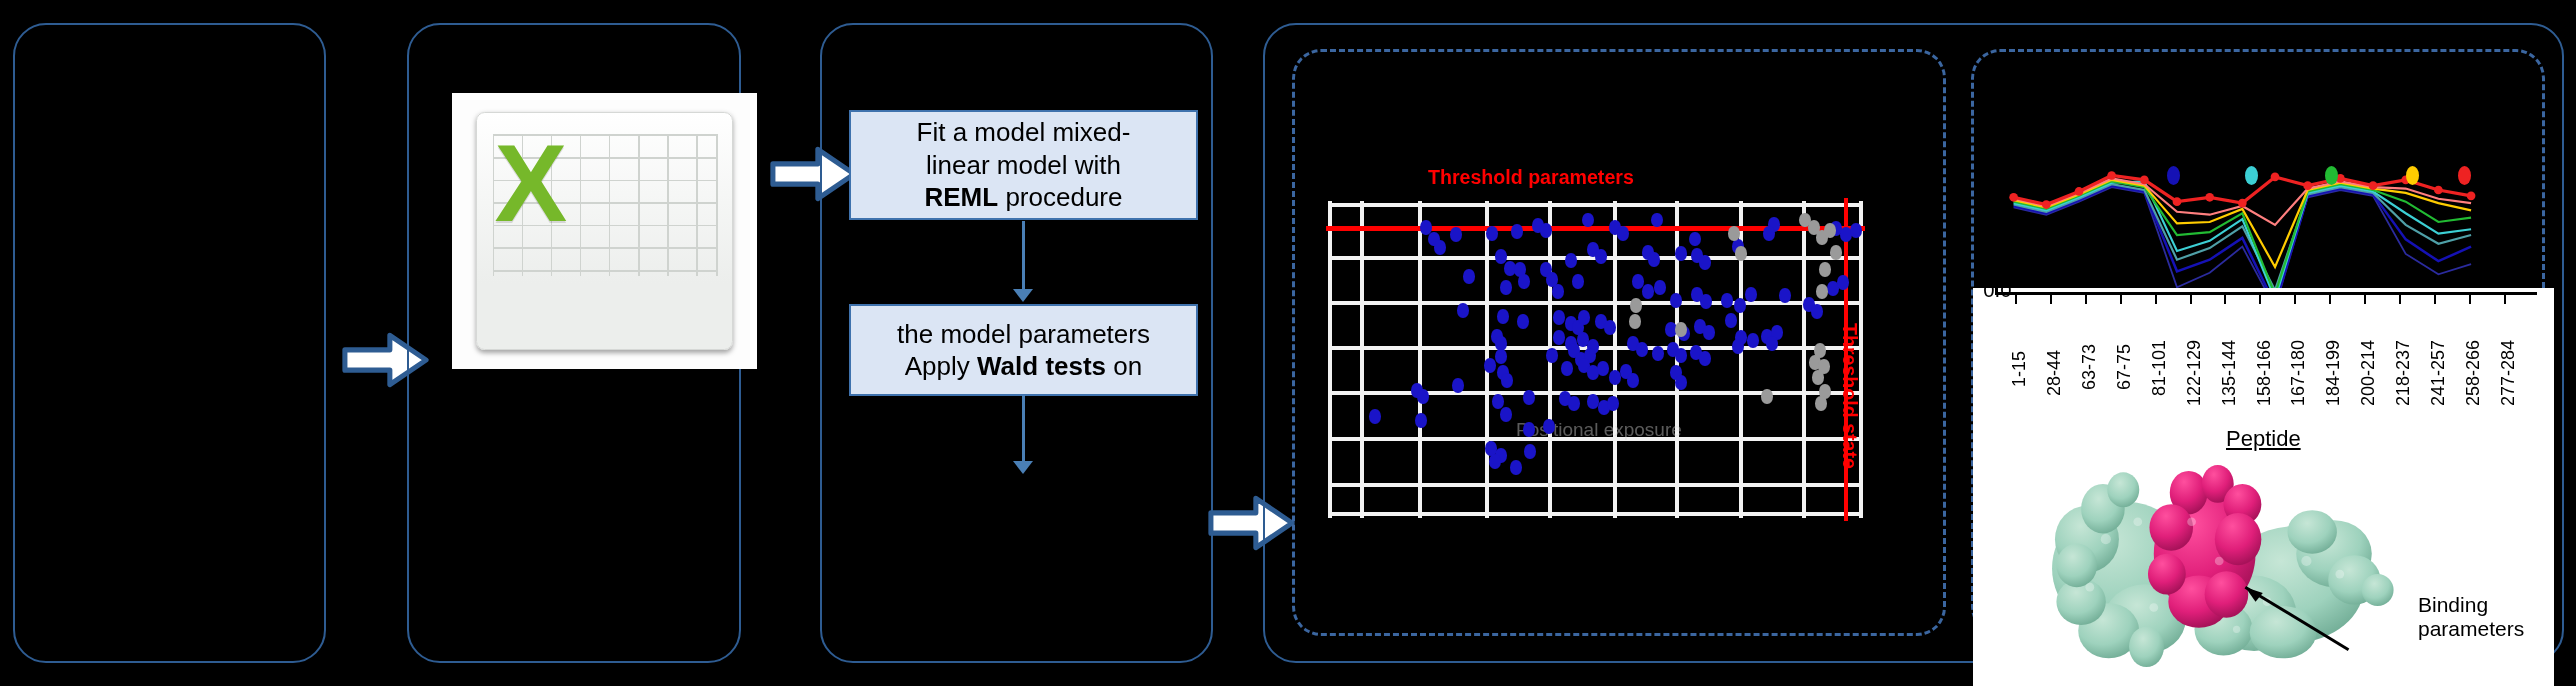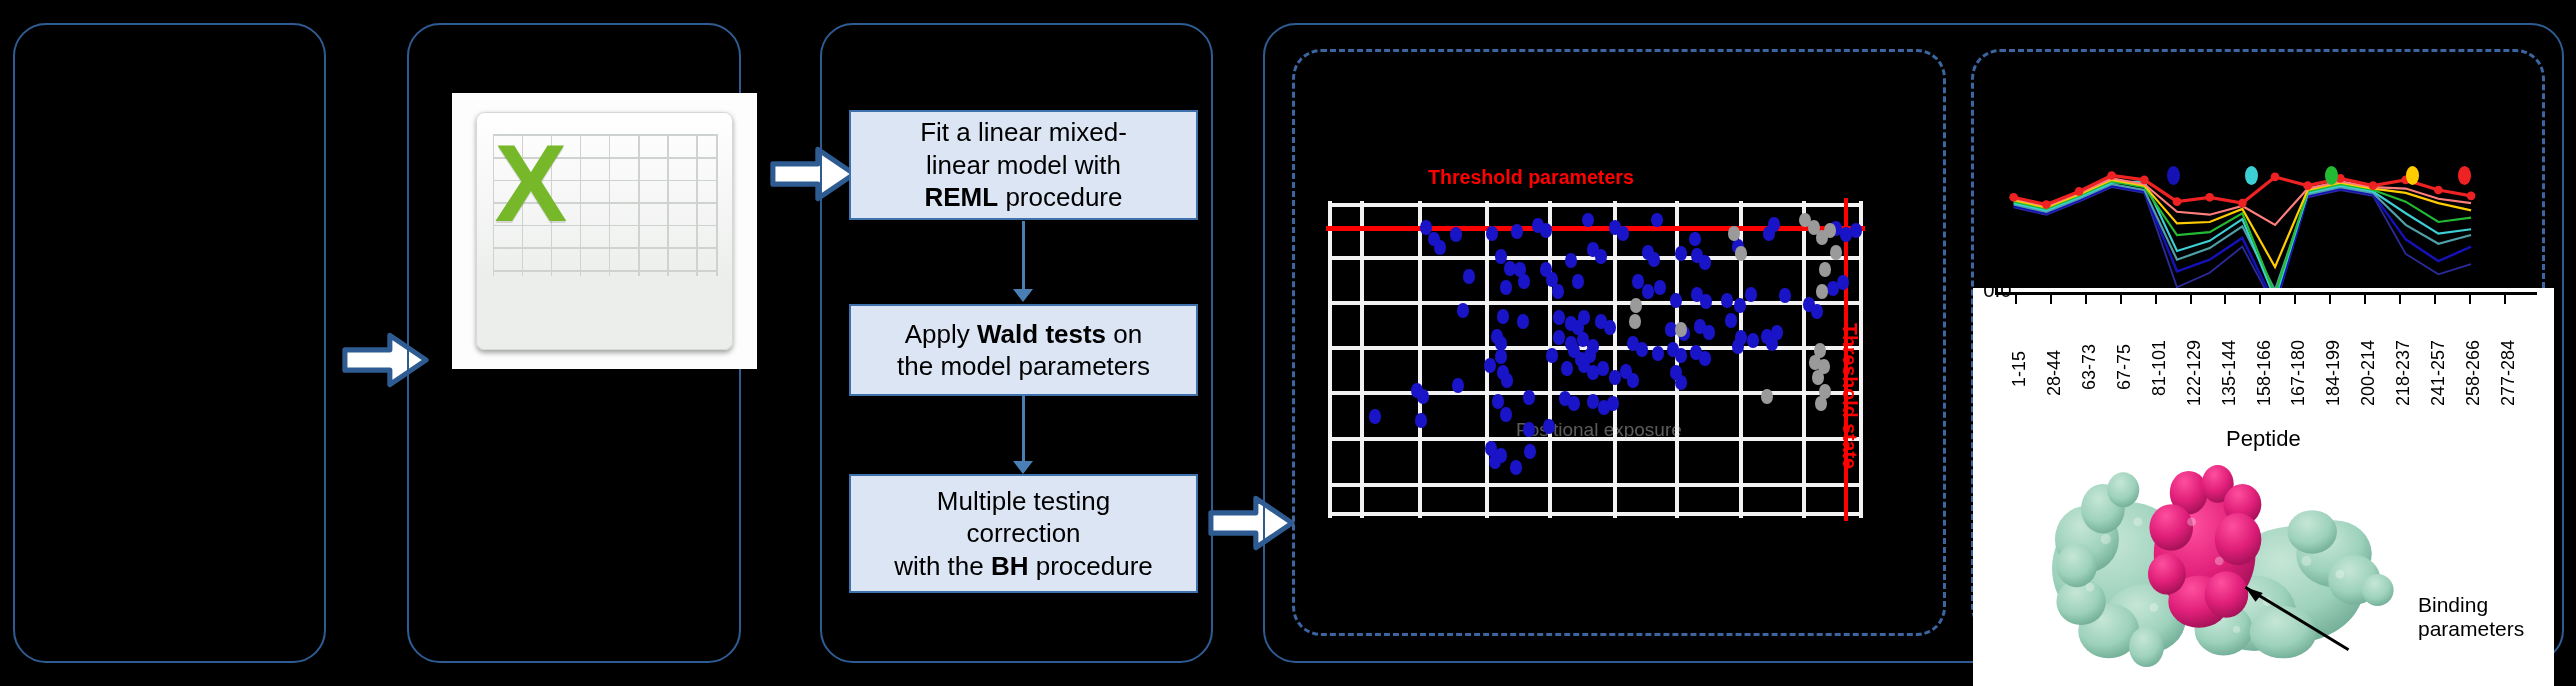--- a/index.html
+++ b/index.html
@@ -168,47 +168,40 @@
 
   <div class="arrow" style="left:770px; top:145px; width:87px; height:58px;">
     <svg width="87" height="58" viewBox="0 0 120 80">
       <polygon points="4,26 66,26 66,6 116,40 66,74 66,54 4,54" fill="#ffffff" stroke="#2e5c92" stroke-width="7" stroke-linejoin="round"></polygon>
     </svg>
   </div>
 
   <div class="panel" style="left:820px; top:23px; width:393px; height:640px;"></div>
 
   <div class="pbox" style="left:849px; top:110px; width:349px; height:110px; flex-direction:column;">
-    <span>Fit a linear mixed-</span>
+    <span>Fit a model mixed-</span>
     <span>linear model with</span>
     <span>
       <b>REML</b><span> procedure</span>
     </span>
   </div>
 
   <div class="connector" style="left:1022px; top:221px; height:73px;"></div>
   <div class="connector-head" style="left:1013px; top:289px;"></div>
 
   <div class="pbox" style="left:849px; top:304px; width:349px; height:92px; flex-direction:column;">
+    <span>the model parameters</span>
     <span>
       <span>Apply </span><b>Wald tests</b><span> on</span>
     </span>
-    <span>the model parameters</span>
   </div>
 
   <div class="connector" style="left:1022px; top:395px; height:70px;"></div>
   <div class="connector-head" style="left:1013px; top:461px;"></div>
 
-  <div class="pbox" style="left:849px; top:474px; width:349px; height:119px; flex-direction:column;">
-    <span>Multiple testing</span>
-    <span>correction</span>
-    <span>
-      <span>with the </span><b>BH</b><span> procedure</span>
-    </span>
-  </div>
 
   <div class="arrow" style="left:1208px; top:494px; width:87px; height:58px;">
     <svg width="87" height="58" viewBox="0 0 120 80">
       <polygon points="4,26 66,26 66,6 116,40 66,74 66,54 4,54" fill="#ffffff" stroke="#2e5c92" stroke-width="7" stroke-linejoin="round"></polygon>
     </svg>
   </div>
 
   <div class="panel" style="left:1263px; top:23px; width:1301px; height:640px;"></div>
 
   <div class="panel-dashed" style="left:1292px; top:49px; width:654px; height:587px;"></div>
@@ -461,21 +454,21 @@
     <div class="ticklab" style="left:246px; top:118px;">135-144</div>
     <div class="ticklab" style="left:281px; top:118px;">158-166</div>
     <div class="ticklab" style="left:315px; top:118px;">167-180</div>
     <div class="ticklab" style="left:350px; top:118px;">184-199</div>
     <div class="ticklab" style="left:385px; top:118px;">200-214</div>
     <div class="ticklab" style="left:420px; top:118px;">218-237</div>
     <div class="ticklab" style="left:455px; top:118px;">241-257</div>
     <div class="ticklab" style="left:490px; top:118px;">258-266</div>
     <div class="ticklab" style="left:525px; top:118px;">277-284</div>
 
-    <div class="axis-title" style="left:253px; top:138px;">Peptide</div>
+    <div class="axis-title" style="left:253px; top:138px;text-decoration:underline;">Peptide</div>
 
     <svg style="position:absolute; left:63px; top:164px;" width="378" height="218" viewBox="0 0 520 300">
       <defs>
         <radialGradient id="gprot" cx="40%" cy="30%" r="75%">
           <stop offset="0%" stop-color="#c6e6d6"></stop>
           <stop offset="60%" stop-color="#9ed2bd"></stop>
           <stop offset="100%" stop-color="#6fab94"></stop>
         </radialGradient>
         <radialGradient id="gpep" cx="38%" cy="25%" r="75%">
           <stop offset="0%" stop-color="#ff4f9e"></stop>

